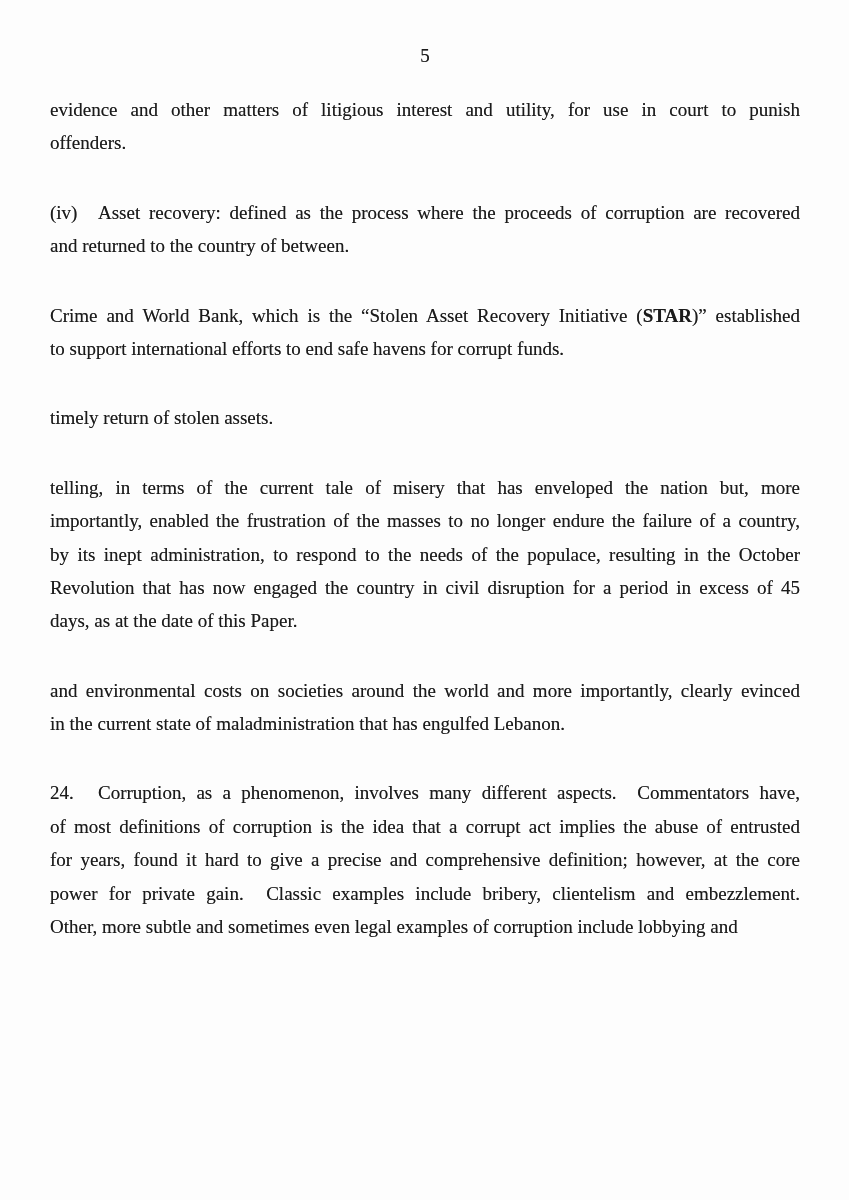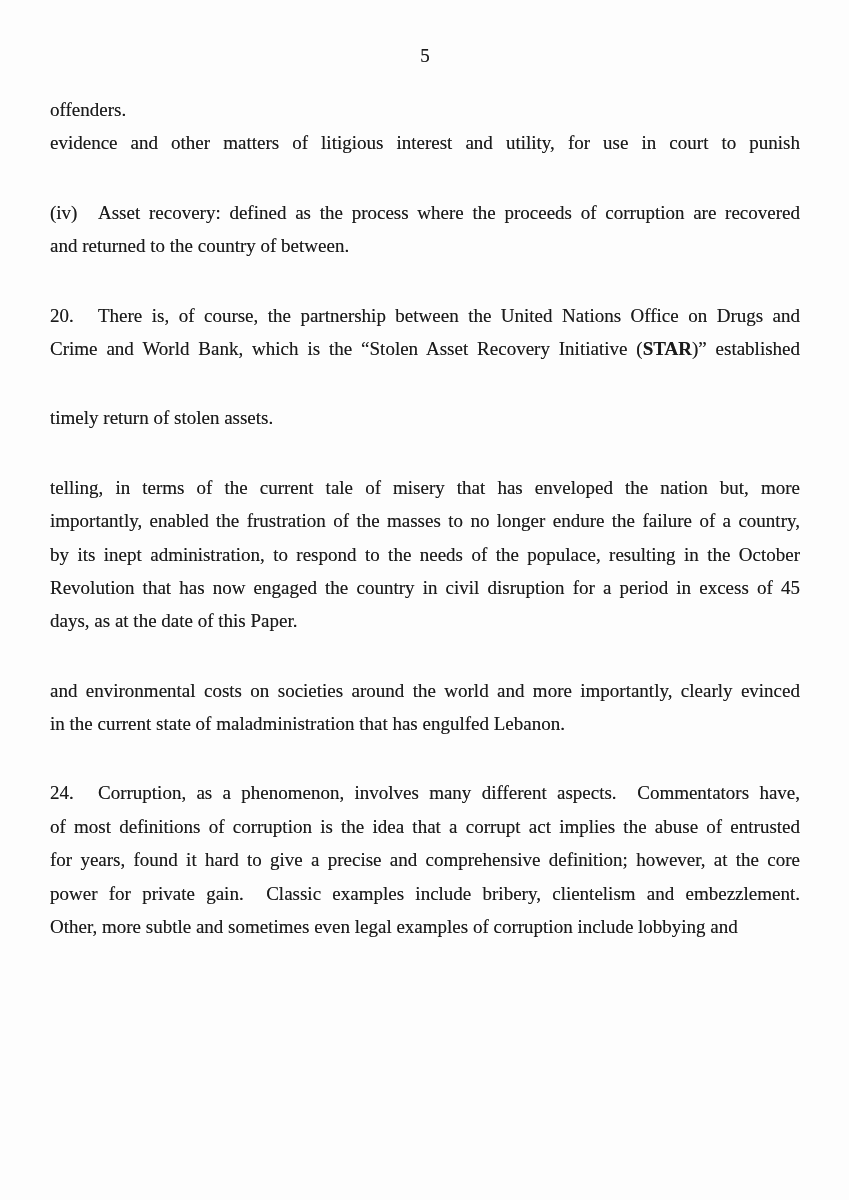--- a/index.html
+++ b/index.html
@@ -54,32 +54,32 @@
     font-weight: bold;
   }
 </style>
 </head>
 <body>
 
 <div class="sheet">
   <div class="page-number">5</div>
   <div id="paragraphs">
   <div class="para">
+        <div class="line">evidence and other matters of litigious interest and utility, for use in court to punish</div>
         <div class="line last">offenders.</div>
-        <div class="line">evidence and other matters of litigious interest and utility, for use in court to punish</div>
       </div>
 
   <div class="para">
         <div class="line"><span class="plabel">(iv)</span>Asset recovery: defined as the process where the proceeds of corruption are recovered</div>
         <div class="line last">and returned to the country of between.</div>
       </div>
 
   <div class="para">
-        <div class="line"><span class="plabel">20.</span>There is, of course, the partnership between the United Nations Office on Drugs and</div>
         <div class="line">Crime and World Bank, which is the “Stolen Asset Recovery Initiative (<strong>STAR</strong>)” established</div>
+        <div class="line last">to support international efforts to end safe havens for corrupt funds.</div>
       </div>
 
   <div class="para">
         <div class="line last">timely return of stolen assets.</div>
       </div>
 
   <div class="para">
         <div class="line">telling, in terms of the current tale of misery that has enveloped the nation but, more</div>
         <div class="line">importantly, enabled the frustration of the masses to no longer endure the failure of a country,</div>
         <div class="line">by its inept administration, to respond to the needs of the populace, resulting in the October</div>

